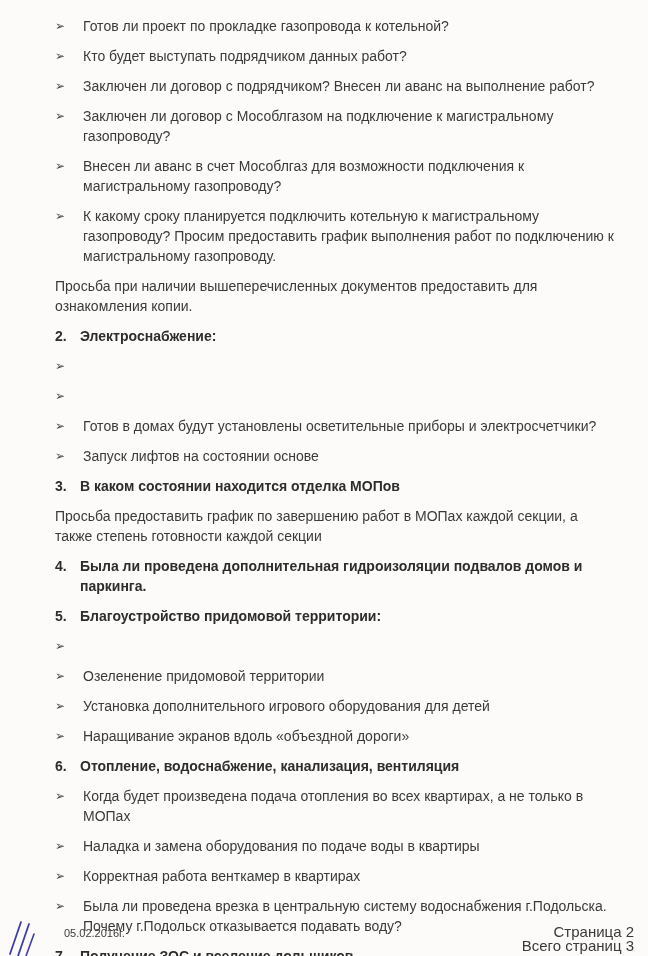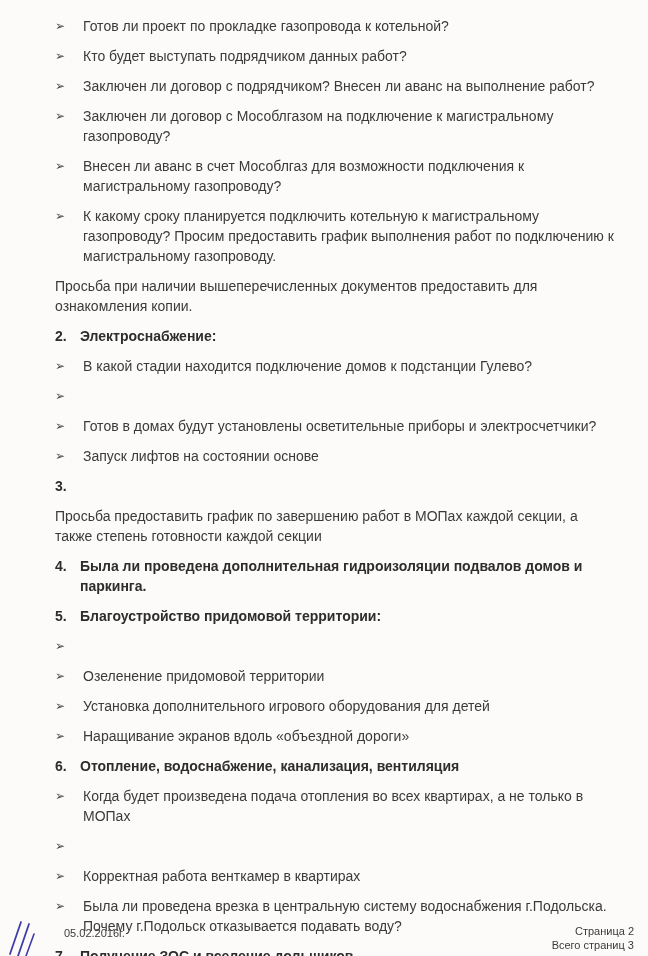--- a/index.html
+++ b/index.html
@@ -45,21 +45,21 @@
     position: absolute;
     left: 64px;
     bottom: 17px;
     font-size: 11px;
     color: #3a3a3a;
   }
   .footer-pages {
     position: absolute;
     right: 14px;
     bottom: 4px;
-    font-size: 11px;
+    font-size: 15px;
     line-height: 13.5px;
     text-align: right;
     color: #3a3a3a;
   }
   .pen-marks {
     position: absolute;
     left: 7px;
     bottom: 0;
     width: 42px;
     height: 36px;
@@ -95,35 +95,35 @@
         <span class="marker">➢</span>
         <span class="txt">К какому сроку планируется подключить котельную к магистральному газопроводу? Просим предоставить график выполнения работ по подключению к магистральному газопроводу.</span>
       </div>
       <div class="block paragraph"><span class="txt">Просьба при наличии вышеперечисленных документов предоставить для ознакомления копии.</span></div>
       <div class="block numbered">
         <span class="num">2.</span>
         <span class="txt">Электроснабжение:</span>
       </div>
       <div class="block bullet">
         <span class="marker">➢</span>
-        <span class="txt">В какой стадии находится подключение домов к подстанции Гулево?</span>
       </div>
       <div class="block bullet">
         <span class="marker">➢</span>
       </div>
       <div class="block bullet">
         <span class="marker">➢</span>
         <span class="txt">Готов в домах будут установлены осветительные приборы и электросчетчики?</span>
       </div>
       <div class="block bullet">
         <span class="marker">➢</span>
         <span class="txt">Запуск лифтов на состоянии основе</span>
       </div>
       <div class="block numbered">
         <span class="num">3.</span>
+        <span class="txt">В каком состоянии находится отделка МОПов</span>
       </div>
       <div class="block paragraph"><span class="txt">Просьба предоставить график по завершению работ в МОПах каждой секции, а также степень готовности каждой секции</span></div>
       <div class="block numbered">
         <span class="num">4.</span>
         <span class="txt">Была ли проведена дополнительная гидроизоляции подвалов домов и паркинга.</span>
       </div>
       <div class="block numbered">
         <span class="num">5.</span>
         <span class="txt">Благоустройство придомовой территории:</span>
       </div>
@@ -145,20 +145,21 @@
       <div class="block numbered">
         <span class="num">6.</span>
         <span class="txt">Отопление, водоснабжение, канализация, вентиляция</span>
       </div>
       <div class="block bullet">
         <span class="marker">➢</span>
         <span class="txt">Когда будет произведена подача отопления во всех квартирах, а не только в МОПах</span>
       </div>
       <div class="block bullet">
         <span class="marker">➢</span>
+        <span class="txt">Наладка и замена оборудования по подаче воды в квартиры</span>
       </div>
       <div class="block bullet">
         <span class="marker">➢</span>
         <span class="txt">Корректная работа венткамер в квартирах</span>
       </div>
       <div class="block bullet">
         <span class="marker">➢</span>
         <span class="txt">Была ли проведена врезка в центральную систему водоснабжения г.Подольска. Почему г.Подольск отказывается подавать воду?</span>
       </div>
       <div class="block numbered">

